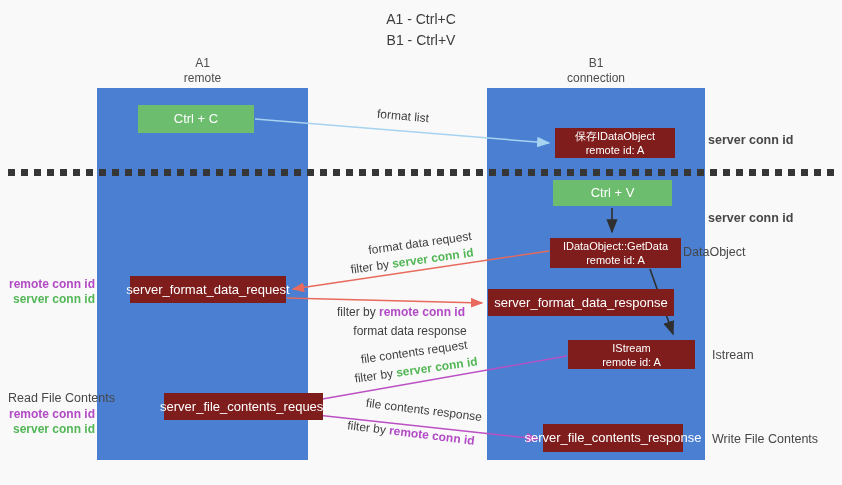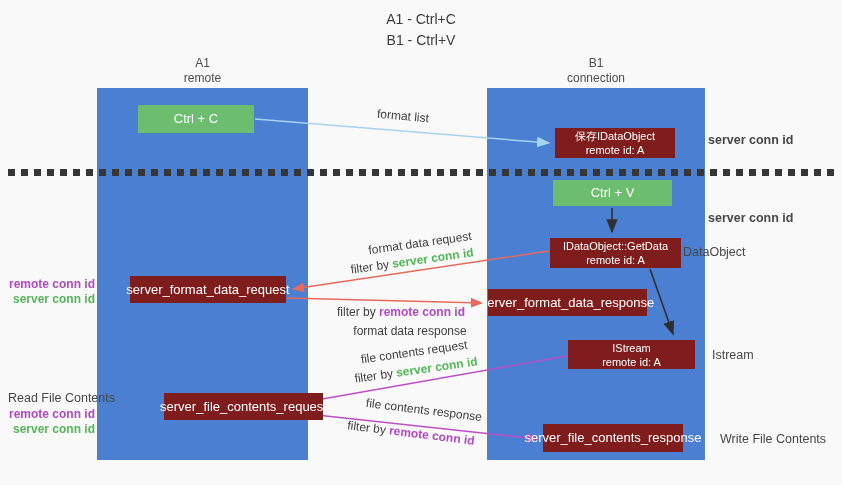--- a/index.html
+++ b/index.html
@@ -116,21 +116,21 @@
 
   <div class="node orange" style="left:550px; top:238px; width:131px; height:30px; font-size:11px;">
     <span>IDataObject::GetData</span>
     <span>remote id: A</span>
   </div>
 
   <div class="node orange" style="left:130px; top:276px; width:156px; height:27px;">
     <span>server_format_data_request</span>
   </div>
 
-  <div class="node orange" style="left:488px; top:289px; width:159px; height:27px;">
+  <div class="node orange" style="left:488px; top:289px; width:186px; height:27px;">
     <span>server_format_data_response</span>
   </div>
 
   <div class="node orange" style="left:568px; top:340px; width:127px; height:29px; font-size:11px;">
     <span>IStream</span>
     <span>remote id: A</span>
   </div>
 
   <div class="node orange" style="left:128px; top:393px; width:159px; height:27px;margin-left:36px;">
     <span>server_file_contents_request</span>
@@ -163,21 +163,21 @@
   <div class="elabel" style="left:424px; top:410px; transform:translate(-50%,-50%) rotate(7deg);">file contents response</div>
   <div class="elabel" style="left:411px; top:433px; transform:translate(-50%,-50%) rotate(7deg);">
     <span>filter by</span>
     <span class="key-purple">remote conn id</span>
   </div>
 
   <div class="side key-green" style="left:708px; top:133px;">server conn id</div>
   <div class="side key-green" style="left:708px; top:211px;">server conn id</div>
   <div class="side" style="left:683px; top:245px;text-align:center;">DataObject</div>
   <div class="side" style="left:712px; top:348px;">Istream</div>
-  <div class="side" style="left:712px; top:432px;margin-left:8px;">Write File Contents</div>
+  <div class="side" style="left:712px; top:432px;">Write File Contents</div>
 
   <div class="side-pair" style="top:277px;">
     <div class="key-purple">remote conn id</div>
     <div class="key-green">server conn id</div>
   </div>
 
   <div class="side" style="left:8px; top:391px;">Read File Contents</div>
 
   <div class="side-pair" style="top:407px;">
     <div class="key-purple">remote conn id</div>

